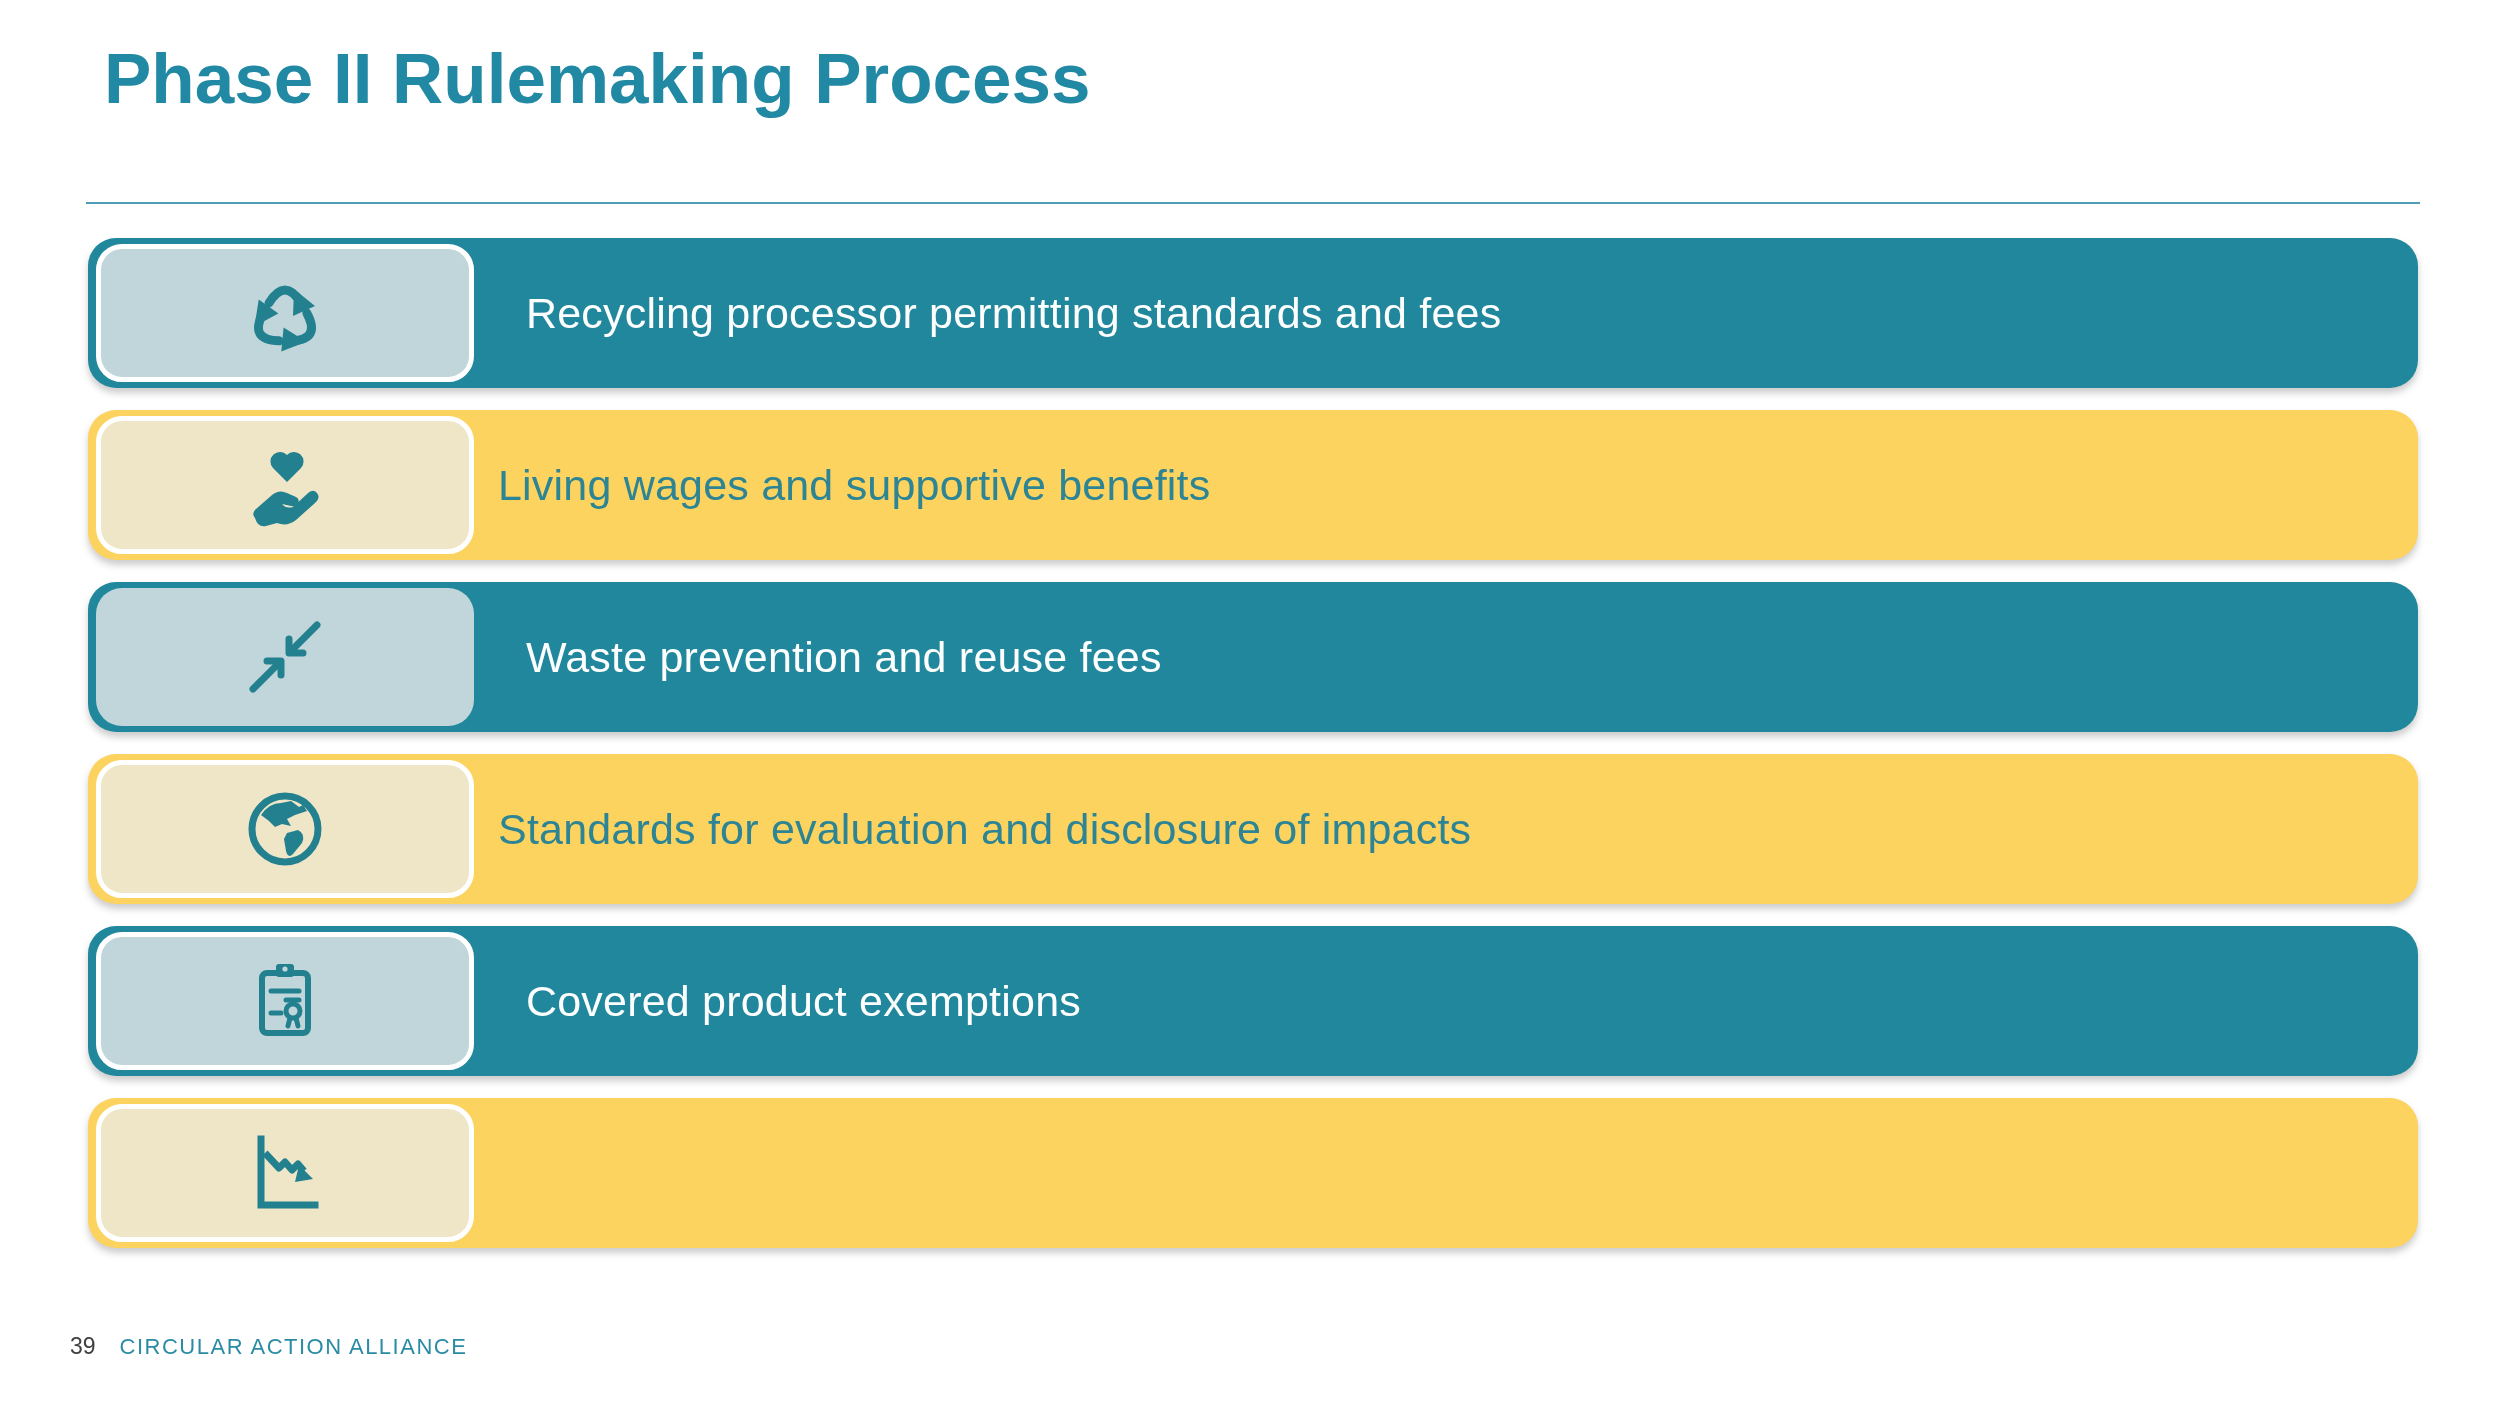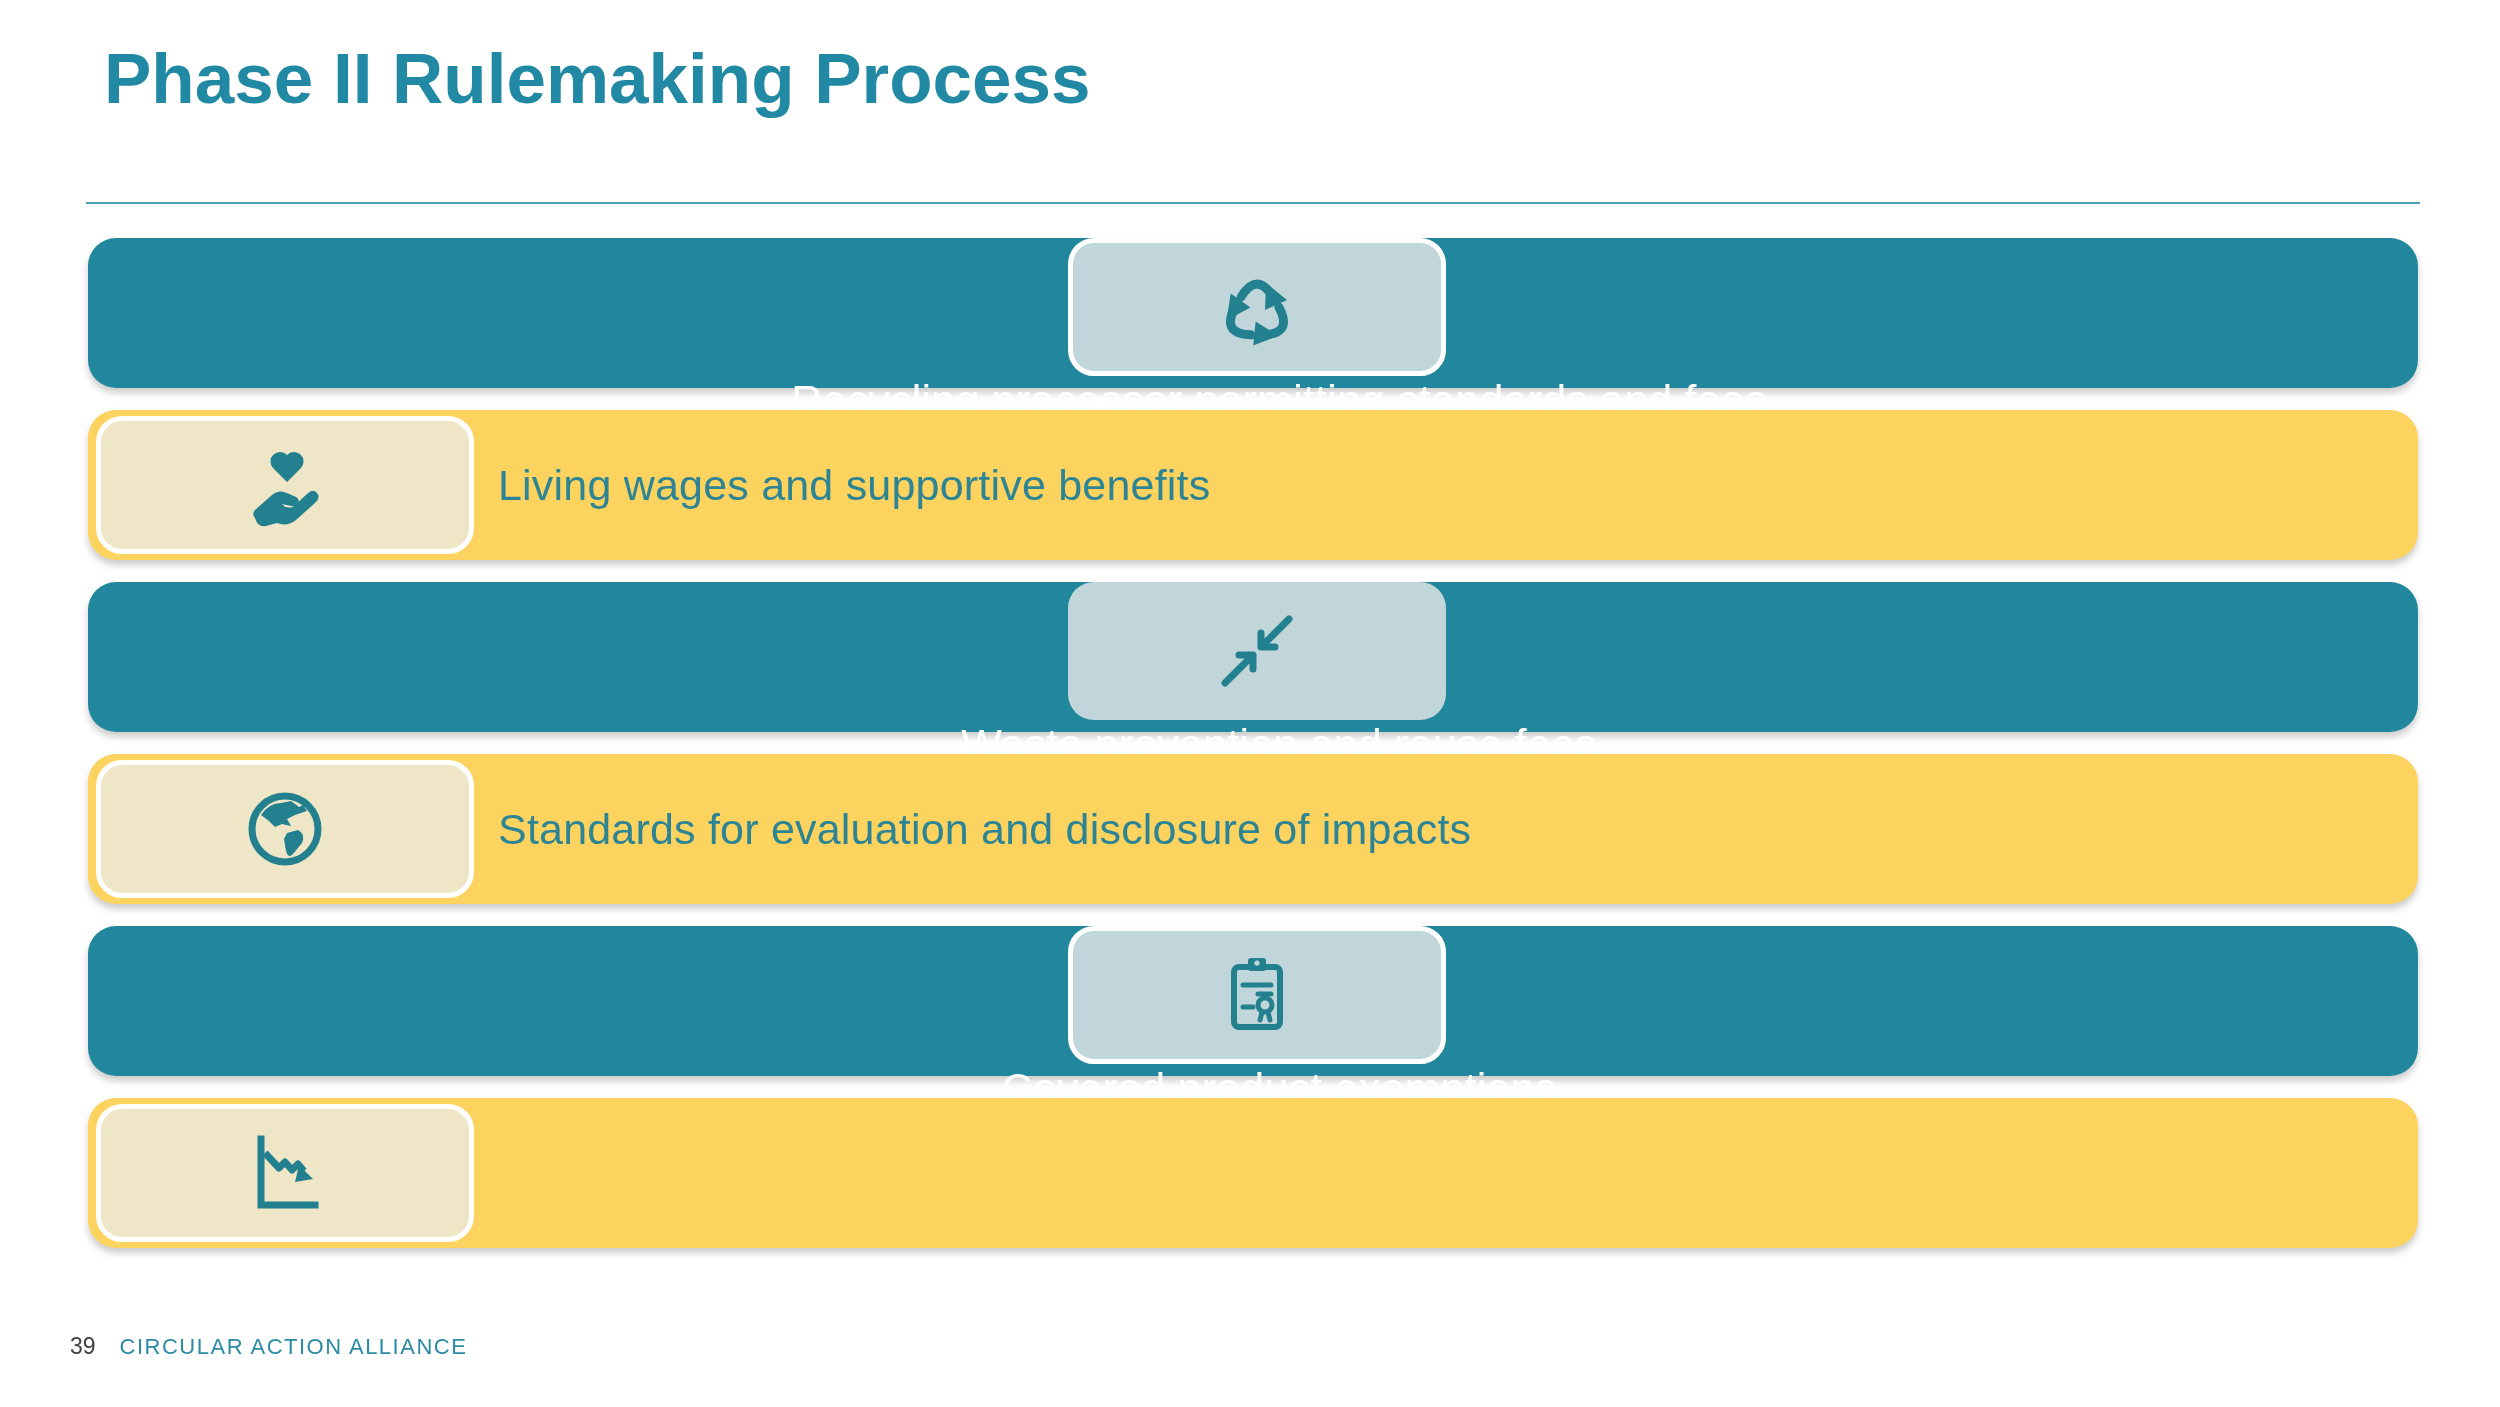--- a/index.html
+++ b/index.html
@@ -23,21 +23,21 @@
 
   .rows {
     position: absolute; left: 88px; top: 238px; width: 2330px;
     display: flex; flex-direction: column; gap: 22px;
   }
   .row {
     height: 150px; border-radius: 28px;
     display: flex; align-items: center;
     box-shadow: 0 5px 7px rgba(110,110,110,0.35);
   }
-  .row.teal   { background: #21879C; flex-direction: column; }
+  .row.teal   { background: #21879C; }
   .row.yellow { background: #FCD35E; }
 
   .icon-box {
     width: 378px; height: 138px; border-radius: 26px;
     margin-left: 8px; flex: 0 0 auto;
     display: flex; align-items: center; justify-content: center;
     border: 5px solid #ffffff; box-sizing: border-box;
   }
   .row.teal   .icon-box { background: #C1D6DA; }
   .row.yellow .icon-box { background: #EFE6C8; }

